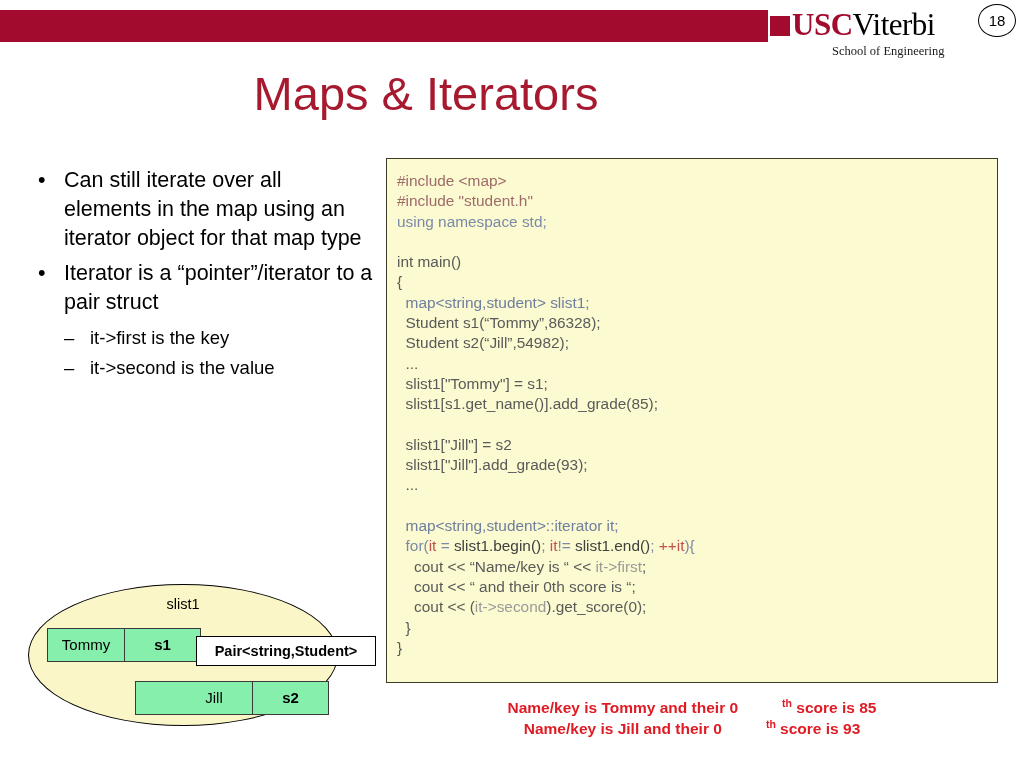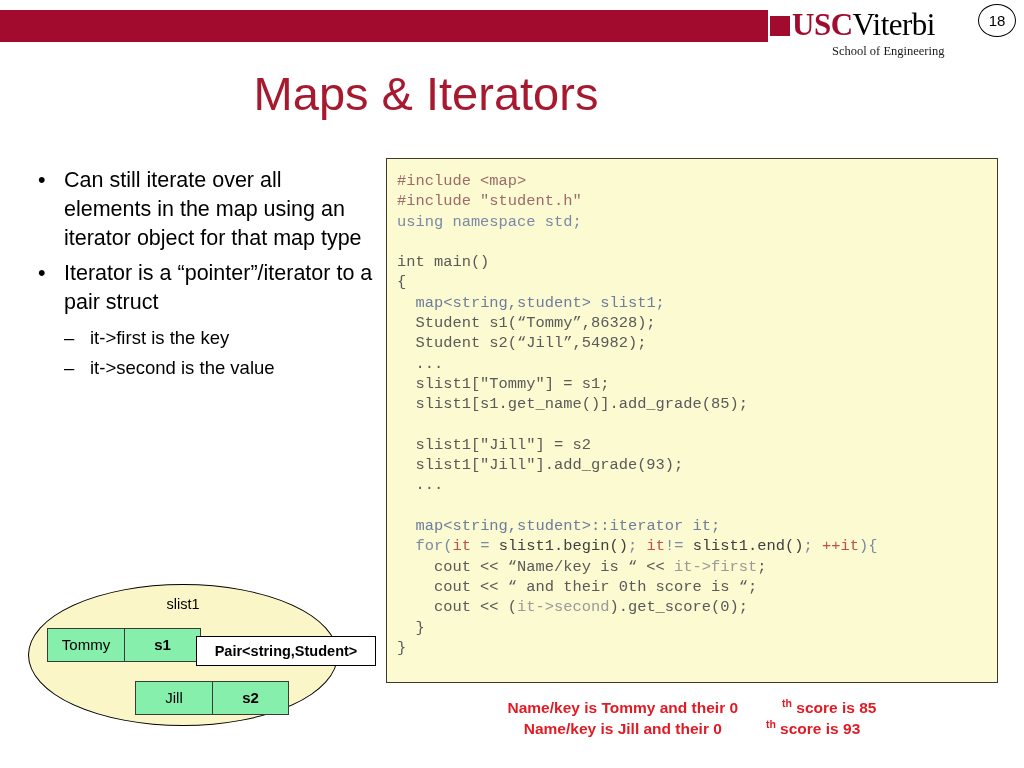--- a/index.html
+++ b/index.html
@@ -173,21 +173,21 @@
     height: 32px;
     line-height: 32px;
     text-align: center;
     font-size: 15px;
     color: #000;
     box-sizing: border-box;
   }
   .pair-cell.key { width: 76px; }
   .pair-cell.val { width: 76px; border-left: 1.4px solid #3a3a3a; font-weight: bold; }
   #pair-row-1 { left: 19px; top: 44px; }
-  #pair-row-2 { left: 107px; top: 97px; }
+  #pair-row-2 { left: 107px; top: 97px; padding-left: 40px; }
   #pair-callout {
     position: absolute;
     left: 168px;
     top: 52px;
     width: 180px;
     height: 30px;
     background: #ffffff;
     border: 1.1px solid #000;
     box-sizing: border-box;
     display: flex;
@@ -202,21 +202,21 @@
   #code-panel {
     position: absolute;
     left: 386px;
     top: 158px;
     width: 612px;
     height: 525px;
     background: #FCFAD0;
     border: 1.8px solid #3d3a28;
     box-sizing: border-box;
     padding: 12px 12px 10px 10px;
-    font-family: Liberation Mono, monospace;
+    font-family: Liberation Sans, sans-serif;
     font-size: 15.4px;
     line-height: 20.3px;
     white-space: pre;
     overflow: hidden;
   }
   .c-pre   { color: #9E6B6B; }   
   .c-kw    { color: #7A8AA8; }   
   .c-plain { color: #5A5A5A; }   
   .c-type  { color: #6E7E9E; }   
   .c-var   { color: #C0504D; }   

